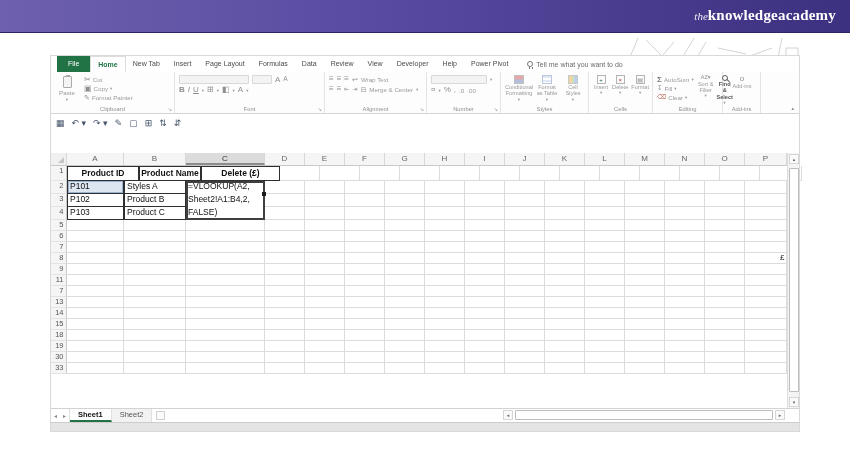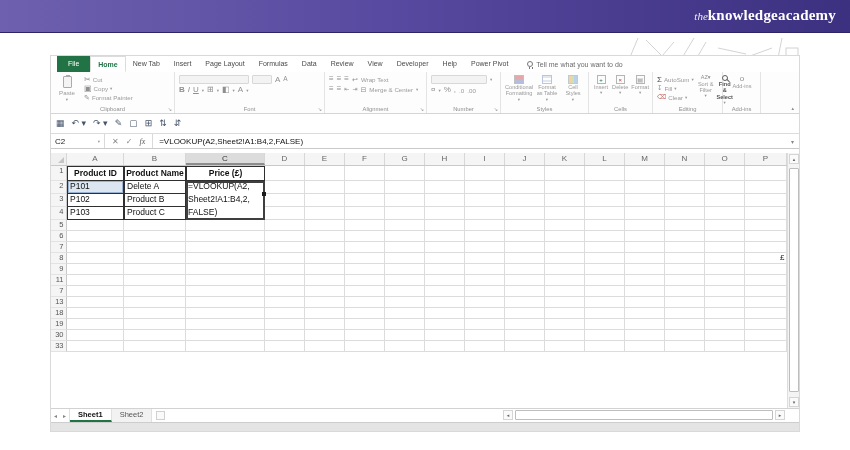--- a/index.html
+++ b/index.html
@@ -319,33 +319,20 @@
       <span>▦</span>
       <span>↶ ▾</span>
       <span>↷ ▾</span>
       <span>✎</span>
       <span>▢</span>
       <span>⊞</span>
       <span>⇅</span>
       <span>⇵</span>
     </div>
 
-  <div class="fbar">
-    <div class="namebox">
-      <span>C2</span>
-      <span class="drop">▾</span>
-    </div>
-    <div class="fbtns">
-      <span>✕</span>
-      <span>✓</span>
-      <span class="fx">fx</span>
-    </div>
-    <span class="ftext">=VLOOKUP(A2,Sheet2!A1:B4,2,FALSE)</span>
-    <span class="fdrop">▾</span>
-  </div>
 
   <div class="ghead">
       <div class="gh corner" style="width: 16px;"></div>
       <div class="gh" style="width: 57px;">A</div>
       <div class="gh" style="width: 62px;">B</div>
       <div class="gh sel" style="width: 79px;">C</div>
       <div class="gh" style="width: 40px;">D</div>
       <div class="gh" style="width: 40px;">E</div>
       <div class="gh" style="width: 40px;">F</div>
       <div class="gh" style="width: 40px;">G</div>
@@ -358,41 +345,41 @@
       <div class="gh" style="width: 40px;">N</div>
       <div class="gh" style="width: 40px;">O</div>
       <div class="gh" style="width: 42px;">P</div>
     </div>
 
   <div class="rows">
     <div class="selbox"></div>
     <div class="fillh"></div>
   <div class="row h1">
         <div class="rh">1</div>
-        <div class="c thdr" style="width: 57px; line-height: 13px;">Product ID</div>
+        <div class="c thdr" style="width: 72px; line-height: 13px;">Product ID</div>
         <div class="c thdr" style="width: 62px; line-height: 13px;">Product Name</div>
-        <div class="c thdr" style="width: 79px; line-height: 13px;">Price (£)</div>
+        <div class="c thdr" style="width: 79px; line-height: 13px;">Delete (£)</div>
         <div class="c" style="width: 40px; line-height: 13px;"></div>
         <div class="c" style="width: 40px; line-height: 13px;"></div>
         <div class="c" style="width: 40px; line-height: 13px;"></div>
         <div class="c" style="width: 40px; line-height: 13px;"></div>
         <div class="c" style="width: 40px; line-height: 13px;"></div>
         <div class="c" style="width: 40px; line-height: 13px;"></div>
         <div class="c" style="width: 40px; line-height: 13px;"></div>
         <div class="c" style="width: 40px; line-height: 13px;"></div>
         <div class="c" style="width: 40px; line-height: 13px;"></div>
         <div class="c" style="width: 40px; line-height: 13px;"></div>
         <div class="c" style="width: 40px; line-height: 13px;"></div>
         <div class="c" style="width: 40px; line-height: 13px;"></div>
         <div class="c" style="width: 42px; line-height: 13px;"></div>
       </div>
       <div class="row h234">
         <div class="rh">2</div>
         <div class="c tcell ref" style="width: 57px;">P101</div>
-        <div class="c tcell" style="width: 62px;">Delete A</div>
+        <div class="c tcell" style="width: 62px;">Styles A</div>
         <div class="c fcell" style="width: 79px;">=VLOOKUP(A2,</div>
         <div class="c" style="width: 40px;"></div>
         <div class="c" style="width: 40px;"></div>
         <div class="c" style="width: 40px;"></div>
         <div class="c" style="width: 40px;"></div>
         <div class="c" style="width: 40px;"></div>
         <div class="c" style="width: 40px;"></div>
         <div class="c" style="width: 40px;"></div>
         <div class="c" style="width: 40px;"></div>
         <div class="c" style="width: 40px;"></div>
@@ -567,20 +554,58 @@
         <div class="c" style="width: 40px;"></div>
         <div class="c" style="width: 40px;"></div>
         <div class="c" style="width: 40px;"></div>
         <div class="c" style="width: 40px;"></div>
         <div class="c" style="width: 40px;"></div>
         <div class="c" style="width: 40px;"></div>
         <div class="c" style="width: 42px;"></div>
       </div>
       <div class="row">
         <div class="rh">13</div>
+        <div class="c" style="width: 57px;"></div>
+        <div class="c" style="width: 62px;"></div>
+        <div class="c" style="width: 79px;"></div>
+        <div class="c" style="width: 40px;"></div>
+        <div class="c" style="width: 40px;"></div>
+        <div class="c" style="width: 40px;"></div>
+        <div class="c" style="width: 40px;"></div>
+        <div class="c" style="width: 40px;"></div>
+        <div class="c" style="width: 40px;"></div>
+        <div class="c" style="width: 40px;"></div>
+        <div class="c" style="width: 40px;"></div>
+        <div class="c" style="width: 40px;"></div>
+        <div class="c" style="width: 40px;"></div>
+        <div class="c" style="width: 40px;"></div>
+        <div class="c" style="width: 40px;"></div>
+        <div class="c" style="width: 42px;"></div>
+      </div>
+      <div class="row">
+        <div class="rh">14</div>
+        <div class="c" style="width: 57px;"></div>
+        <div class="c" style="width: 62px;"></div>
+        <div class="c" style="width: 79px;"></div>
+        <div class="c" style="width: 40px;"></div>
+        <div class="c" style="width: 40px;"></div>
+        <div class="c" style="width: 40px;"></div>
+        <div class="c" style="width: 40px;"></div>
+        <div class="c" style="width: 40px;"></div>
+        <div class="c" style="width: 40px;"></div>
+        <div class="c" style="width: 40px;"></div>
+        <div class="c" style="width: 40px;"></div>
+        <div class="c" style="width: 40px;"></div>
+        <div class="c" style="width: 40px;"></div>
+        <div class="c" style="width: 40px;"></div>
+        <div class="c" style="width: 40px;"></div>
+        <div class="c" style="width: 42px;"></div>
+      </div>
+      <div class="row">
+        <div class="rh">15</div>
         <div class="c" style="width: 57px;"></div>
         <div class="c" style="width: 62px;"></div>
         <div class="c" style="width: 79px;"></div>
         <div class="c" style="width: 40px;"></div>
         <div class="c" style="width: 40px;"></div>
         <div class="c" style="width: 40px;"></div>
         <div class="c" style="width: 40px;"></div>
         <div class="c" style="width: 40px;"></div>
         <div class="c" style="width: 40px;"></div>
         <div class="c" style="width: 40px;"></div>

